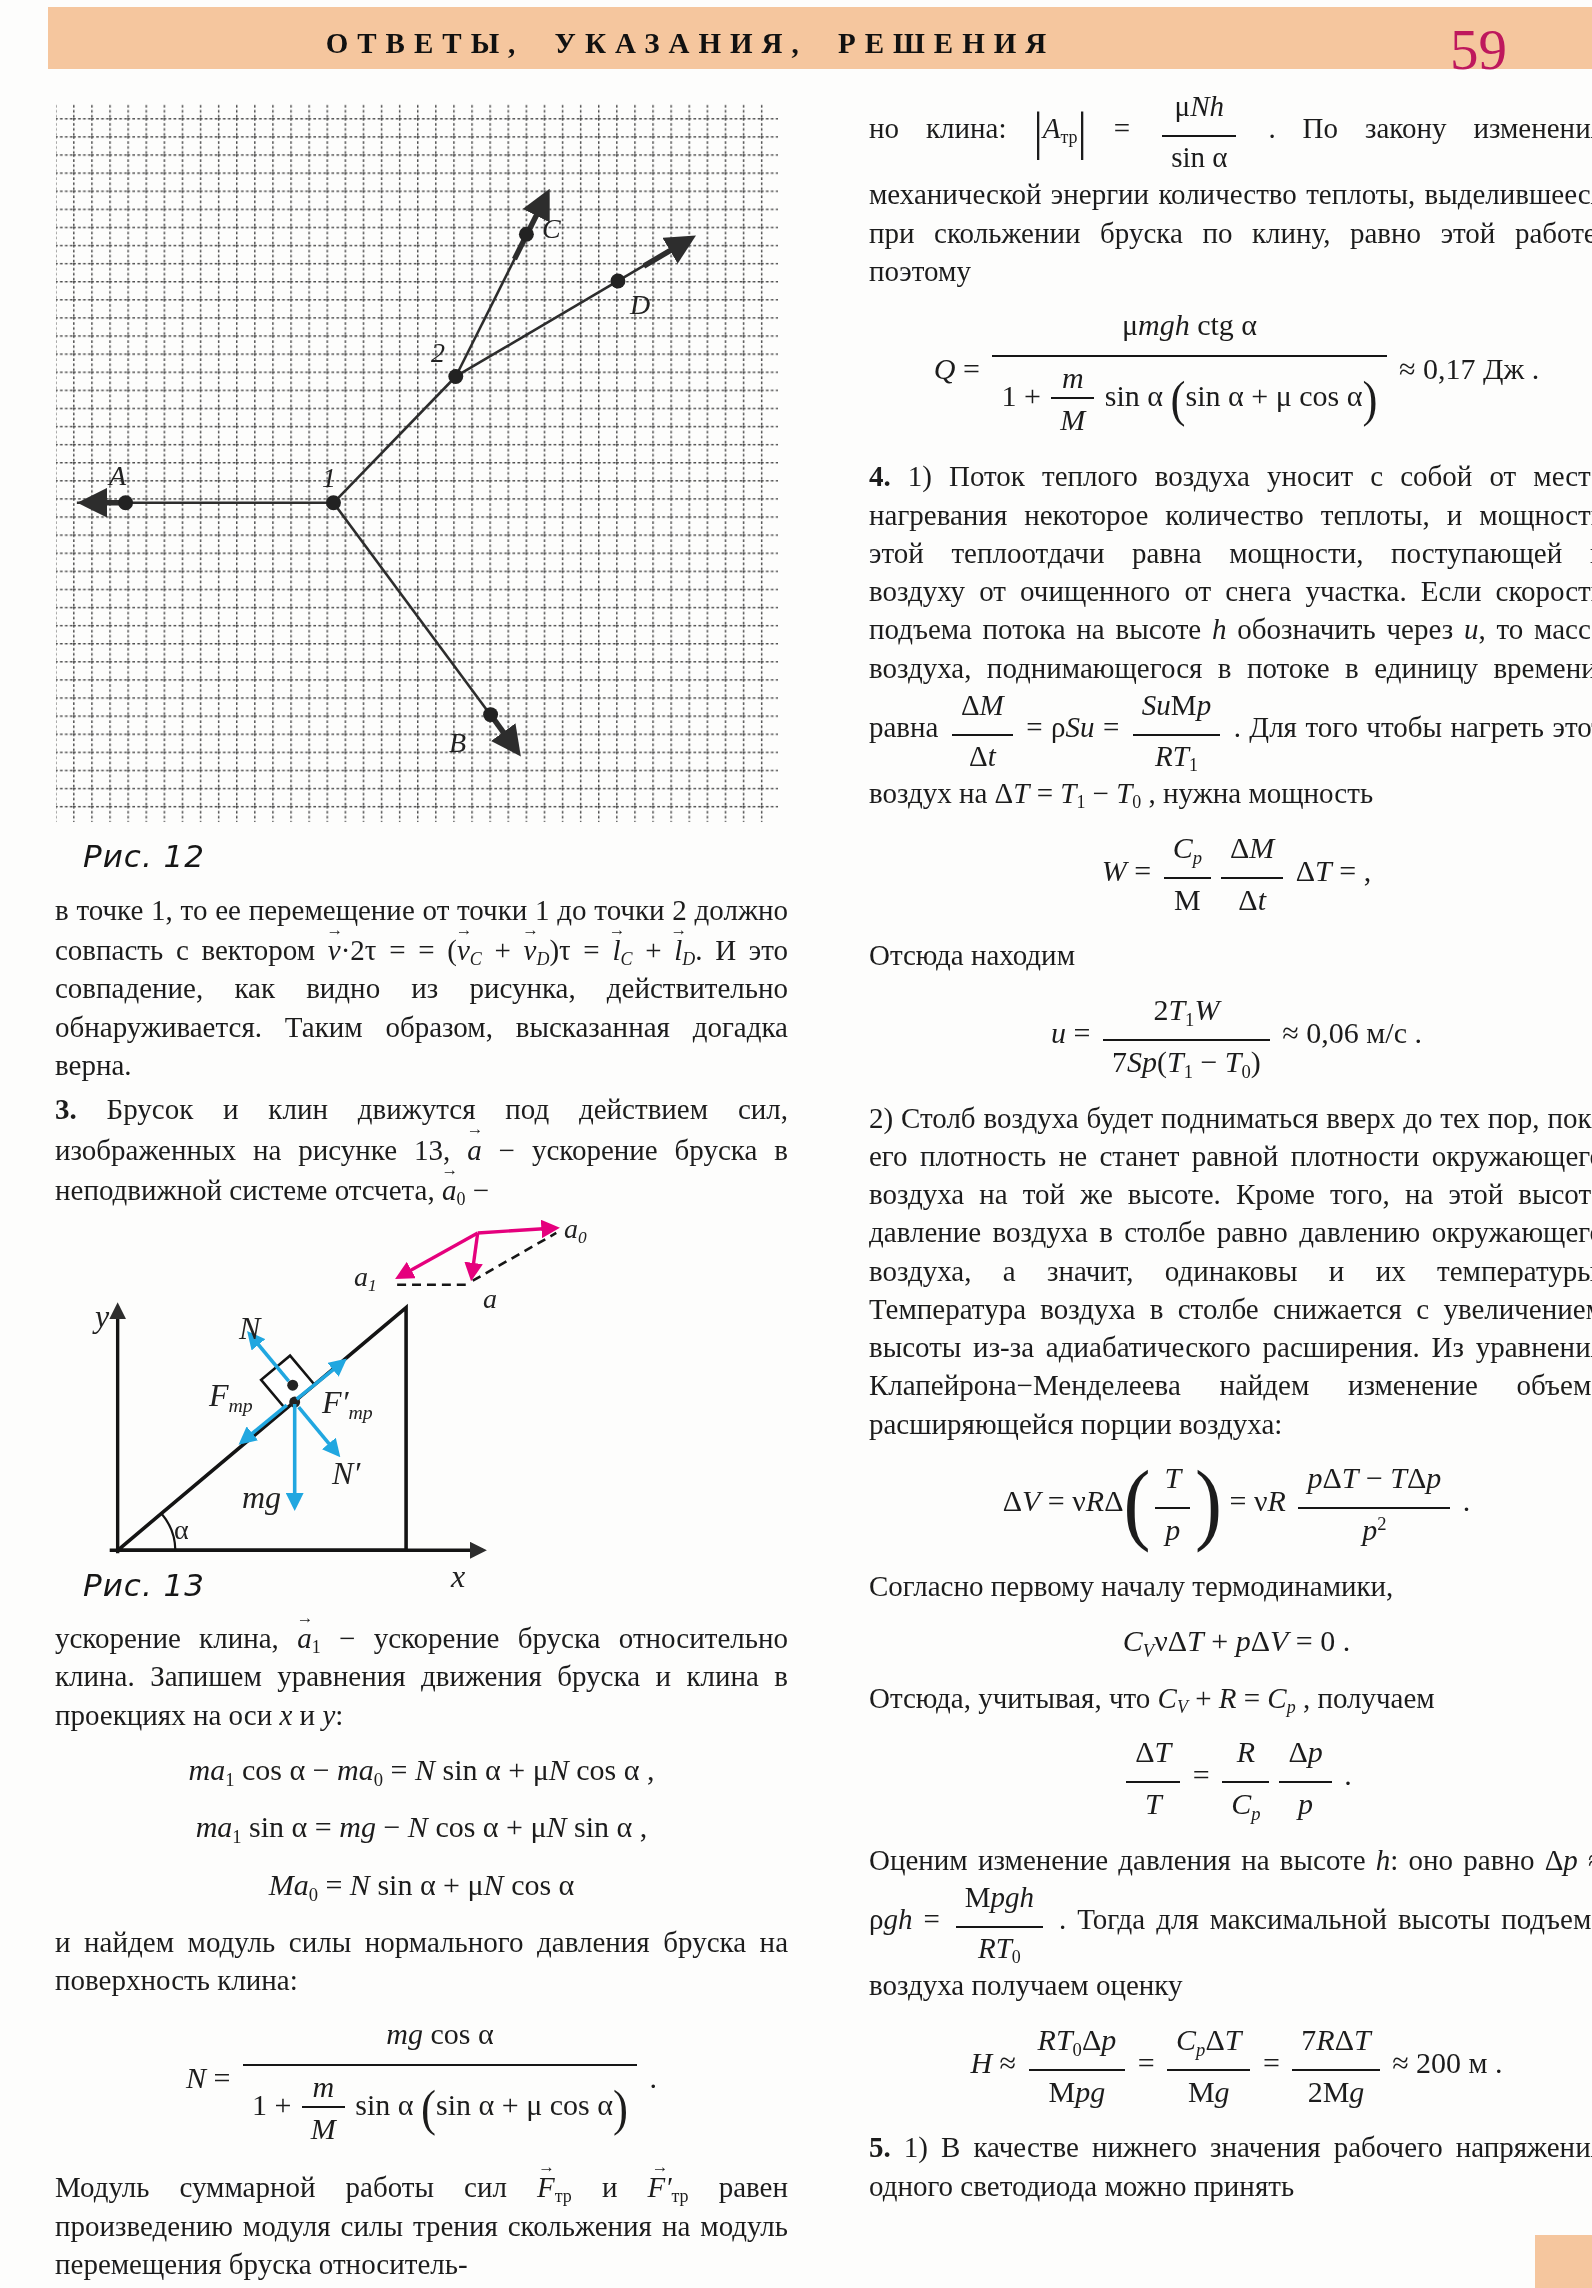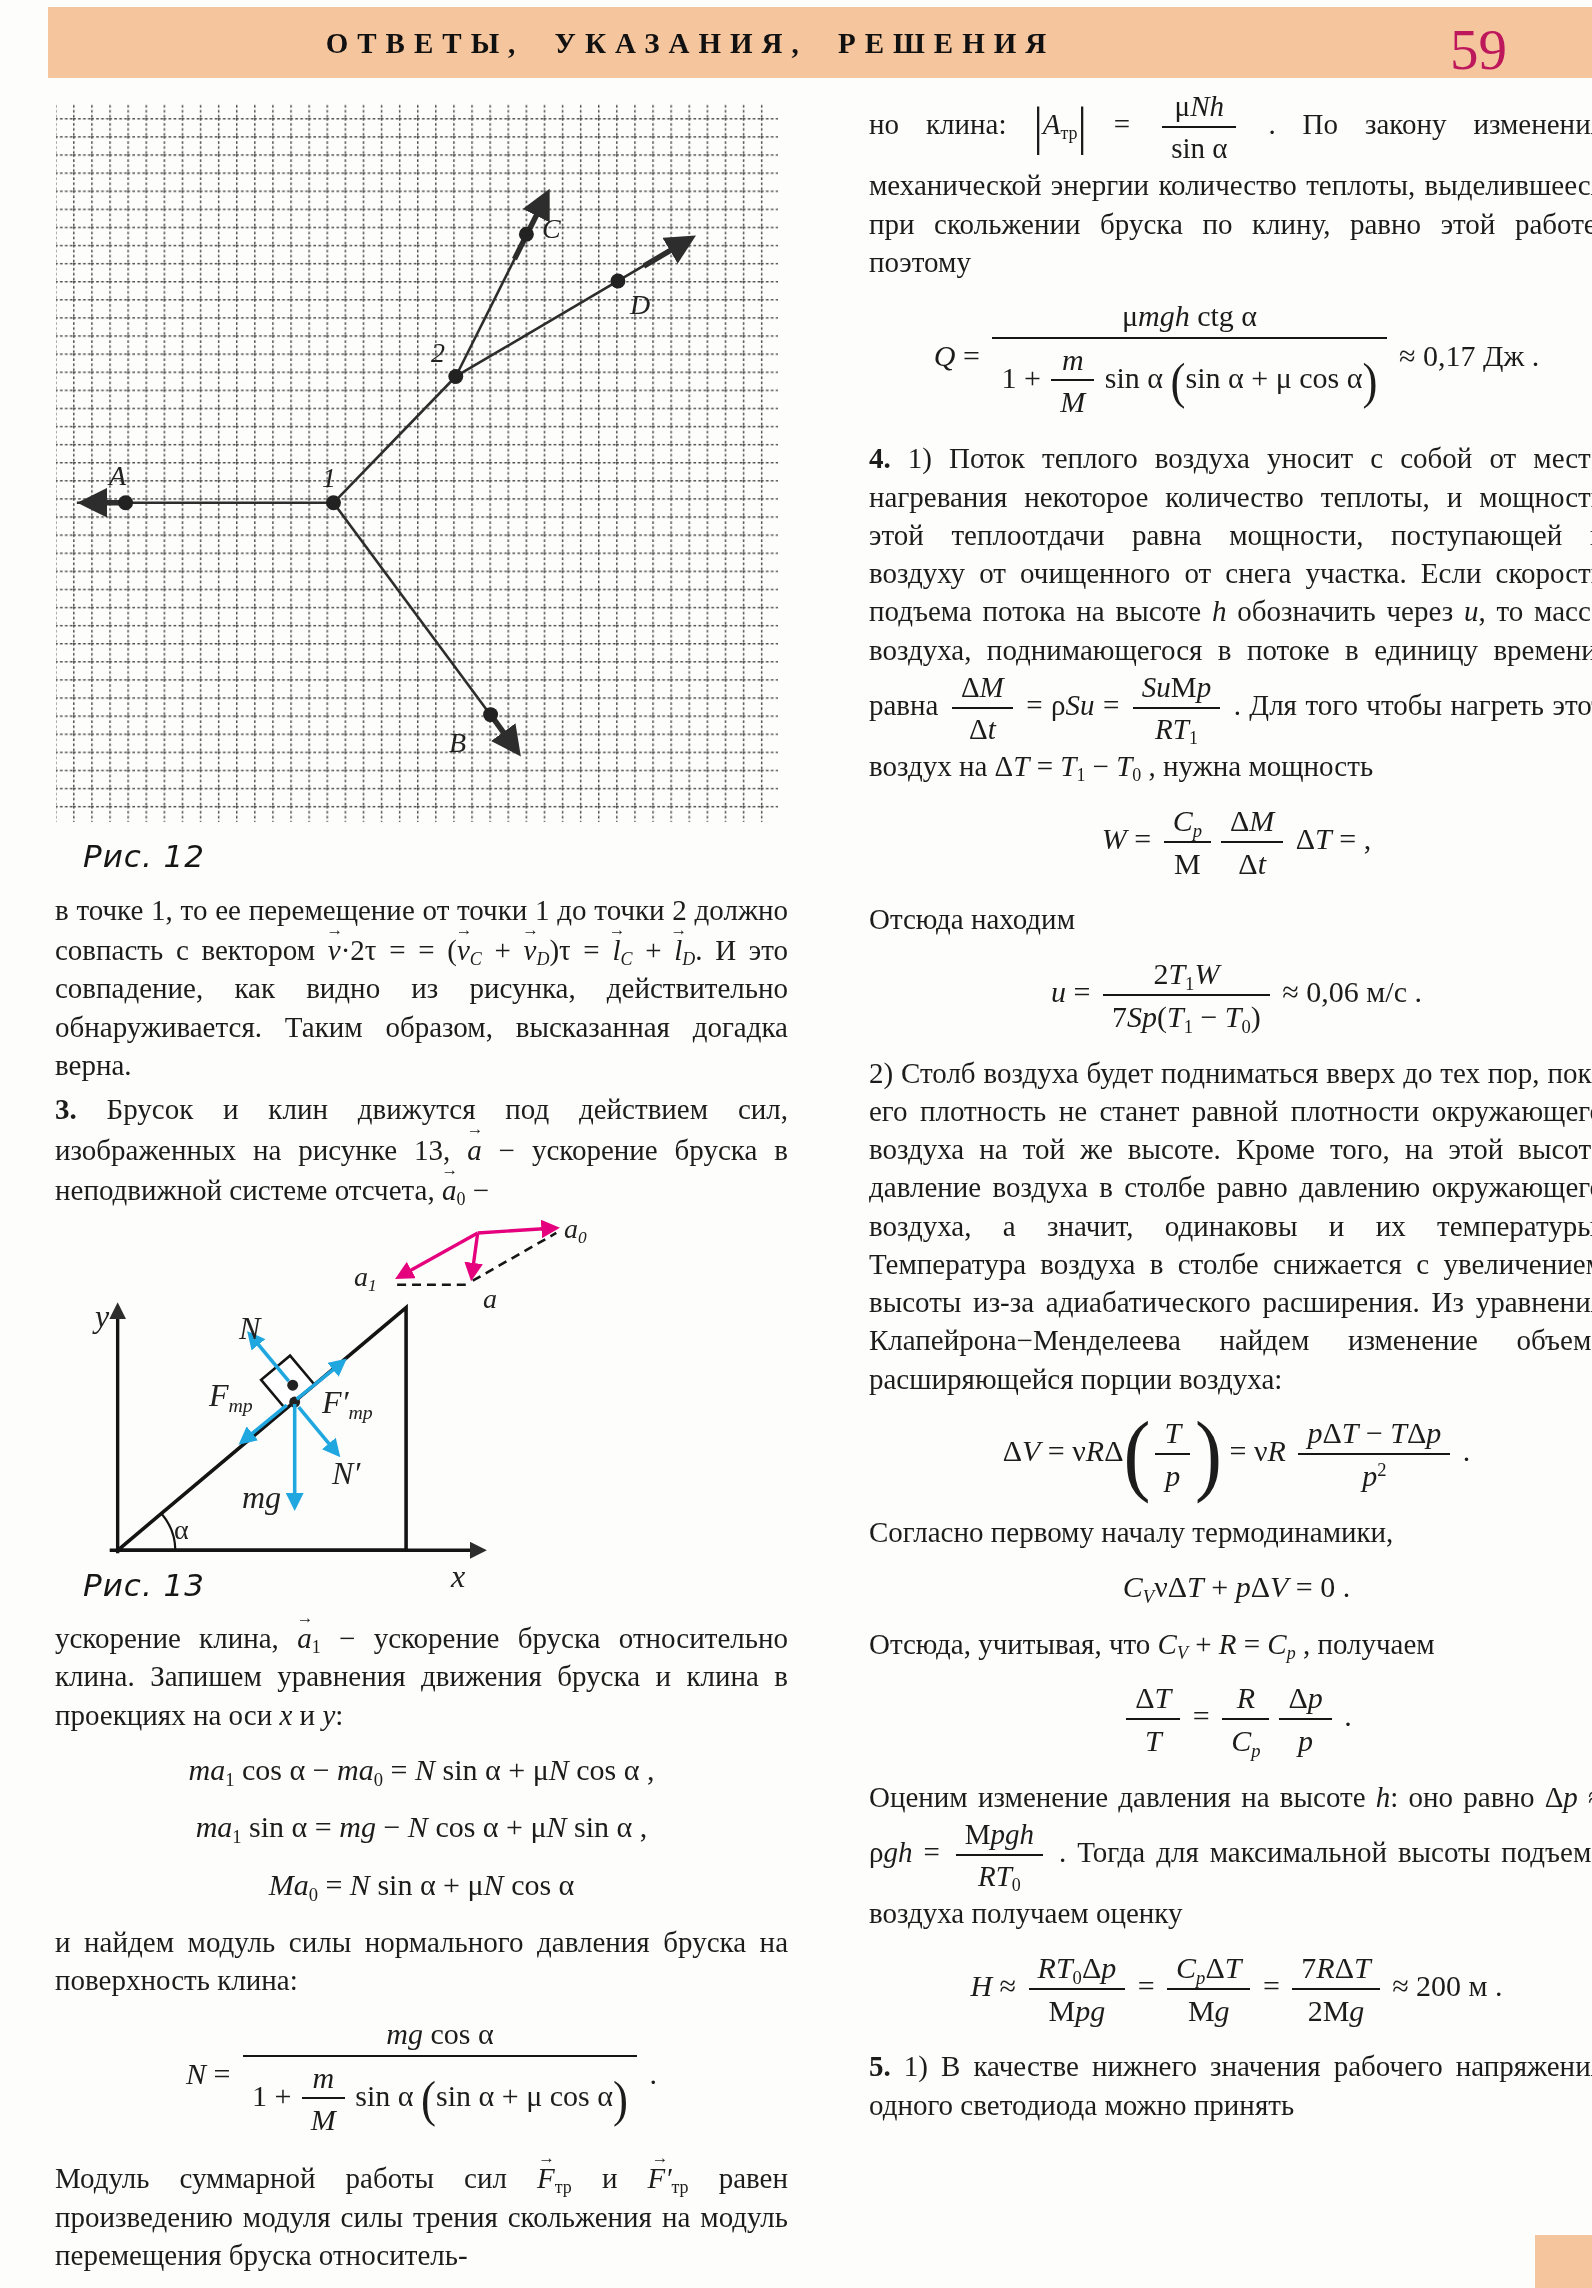--- a/index.html
+++ b/index.html
@@ -3,41 +3,41 @@
 <meta charset="utf-8">
 <style>
   :root{
     --peach:#f5c69e; --ink:#1c1c1c; --grid:#4c4c4c;
     --magenta:#e5007d; --cyan:#21a7e0;
   }
   html,body{margin:0;padding:0;}
   .page{position:relative;width:1592px;height:2289px;background:#fdfdfc;overflow:hidden;
         font-family:"Liberation Serif", serif;color:var(--ink);}
   
-  .header-bar{position:absolute;left:48px;top:7px;right:0;height:71px;background:var(--peach);}
+  .header-bar{position:absolute;left:48px;top:7px;right:0;height:62px;background:var(--peach);}
   .header-title{position:absolute;left:0;right:259px;top:20px;text-align:center;
     font-weight:bold;font-size:29px;letter-spacing:9px;word-spacing:14px;color:#111;}
   .page-num{position:absolute;right:85px;top:10px;font-size:57px;font-weight:normal;color:#be185d;}
   .corner-block{position:absolute;left:1535px;top:2235px;width:57px;height:54px;background:var(--peach);}
   
   .col{position:absolute;font-size:29px;line-height:1.32;text-align:justify;}
   .col-left{left:55px;top:96px;width:733px;}
   .col-right{left:829px;top:88px;width:735px;margin-left:40px;}
   .para{margin:0 0 6px 0;}
   .para .bnum{font-weight:bold;font-style:normal;}
   .it{font-style:italic;}
   sub,sup{font-size:62%;line-height:0;}
   sub{vertical-align:-0.3em;} sup{vertical-align:0.55em;}
   .vec{position:relative;display:inline-block;font-style:italic;white-space:nowrap;margin-top:2px;}
   .vec .vec-arrow{position:absolute;top:-0.72em;left:50%;transform:translateX(-46%);
       font-size:0.58em;font-style:normal;letter-spacing:0;}
   
   .frac{display:inline-flex;flex-direction:column;vertical-align:middle;text-align:center;
         margin:0 5px;line-height:1.18;}
-  .frac>.num{border-bottom:2.2px solid #161616;padding:1px 9px 3px;}
+  .frac>.num{border-bottom:2.2px solid #161616;padding:1px 9px 12px;}
   .frac>.den{padding:3px 9px 1px;}
   .frac .frac{margin:0 3px;}
   .frac .frac>.num{border-bottom-width:2px;padding:0 5px 2px;}
   .bigp{font-style:normal;font-weight:400;vertical-align:middle;line-height:0.9;
         display:inline-block;transform:scaleY(1.12);}
   .eq{display:block;text-align:center;margin:16px 0 18px;font-size:30px;}
   
   .figure{position:relative;}
   .fig12{width:726px;height:726px;margin:4px 0 0;}
   .fig13{width:733px;height:400px;margin:4px 0 2px;}

